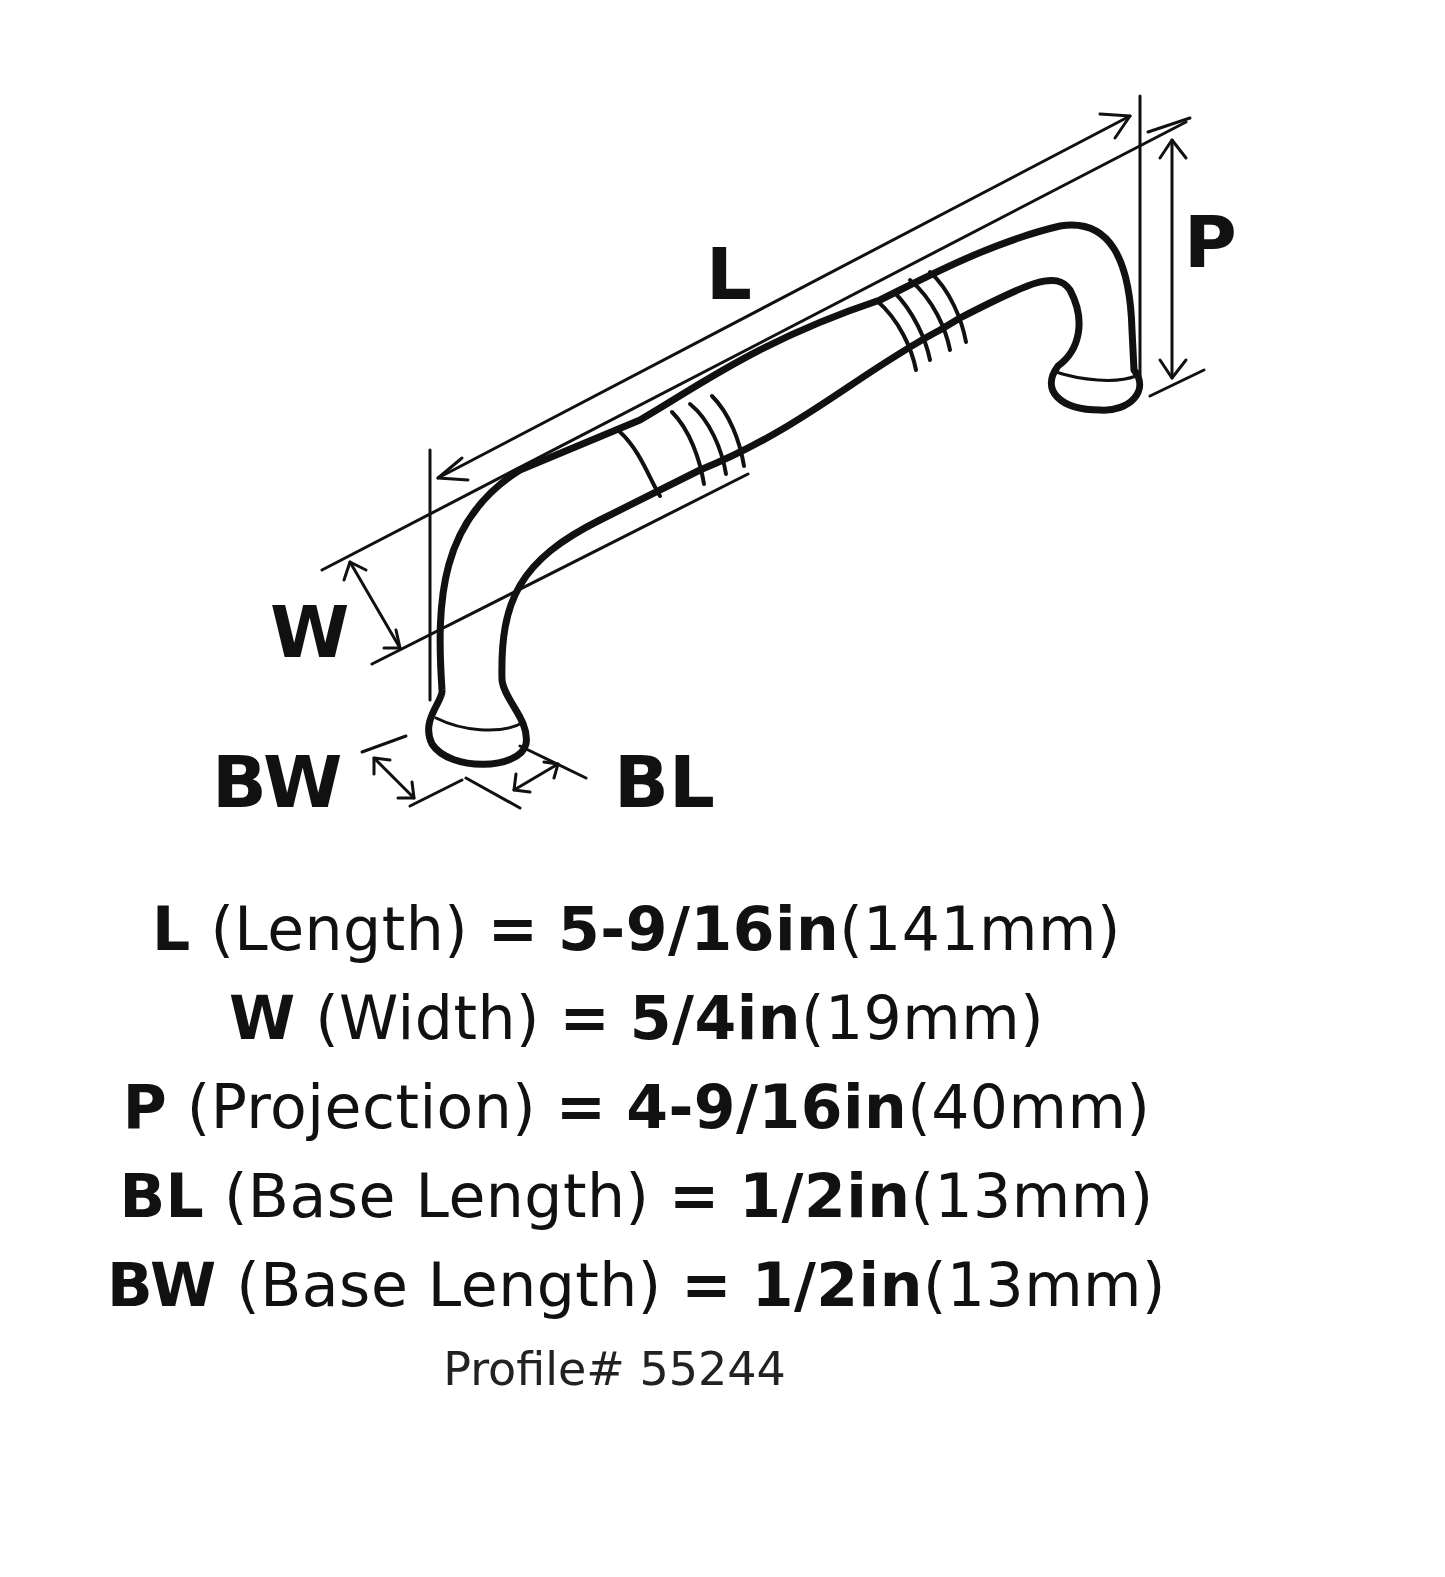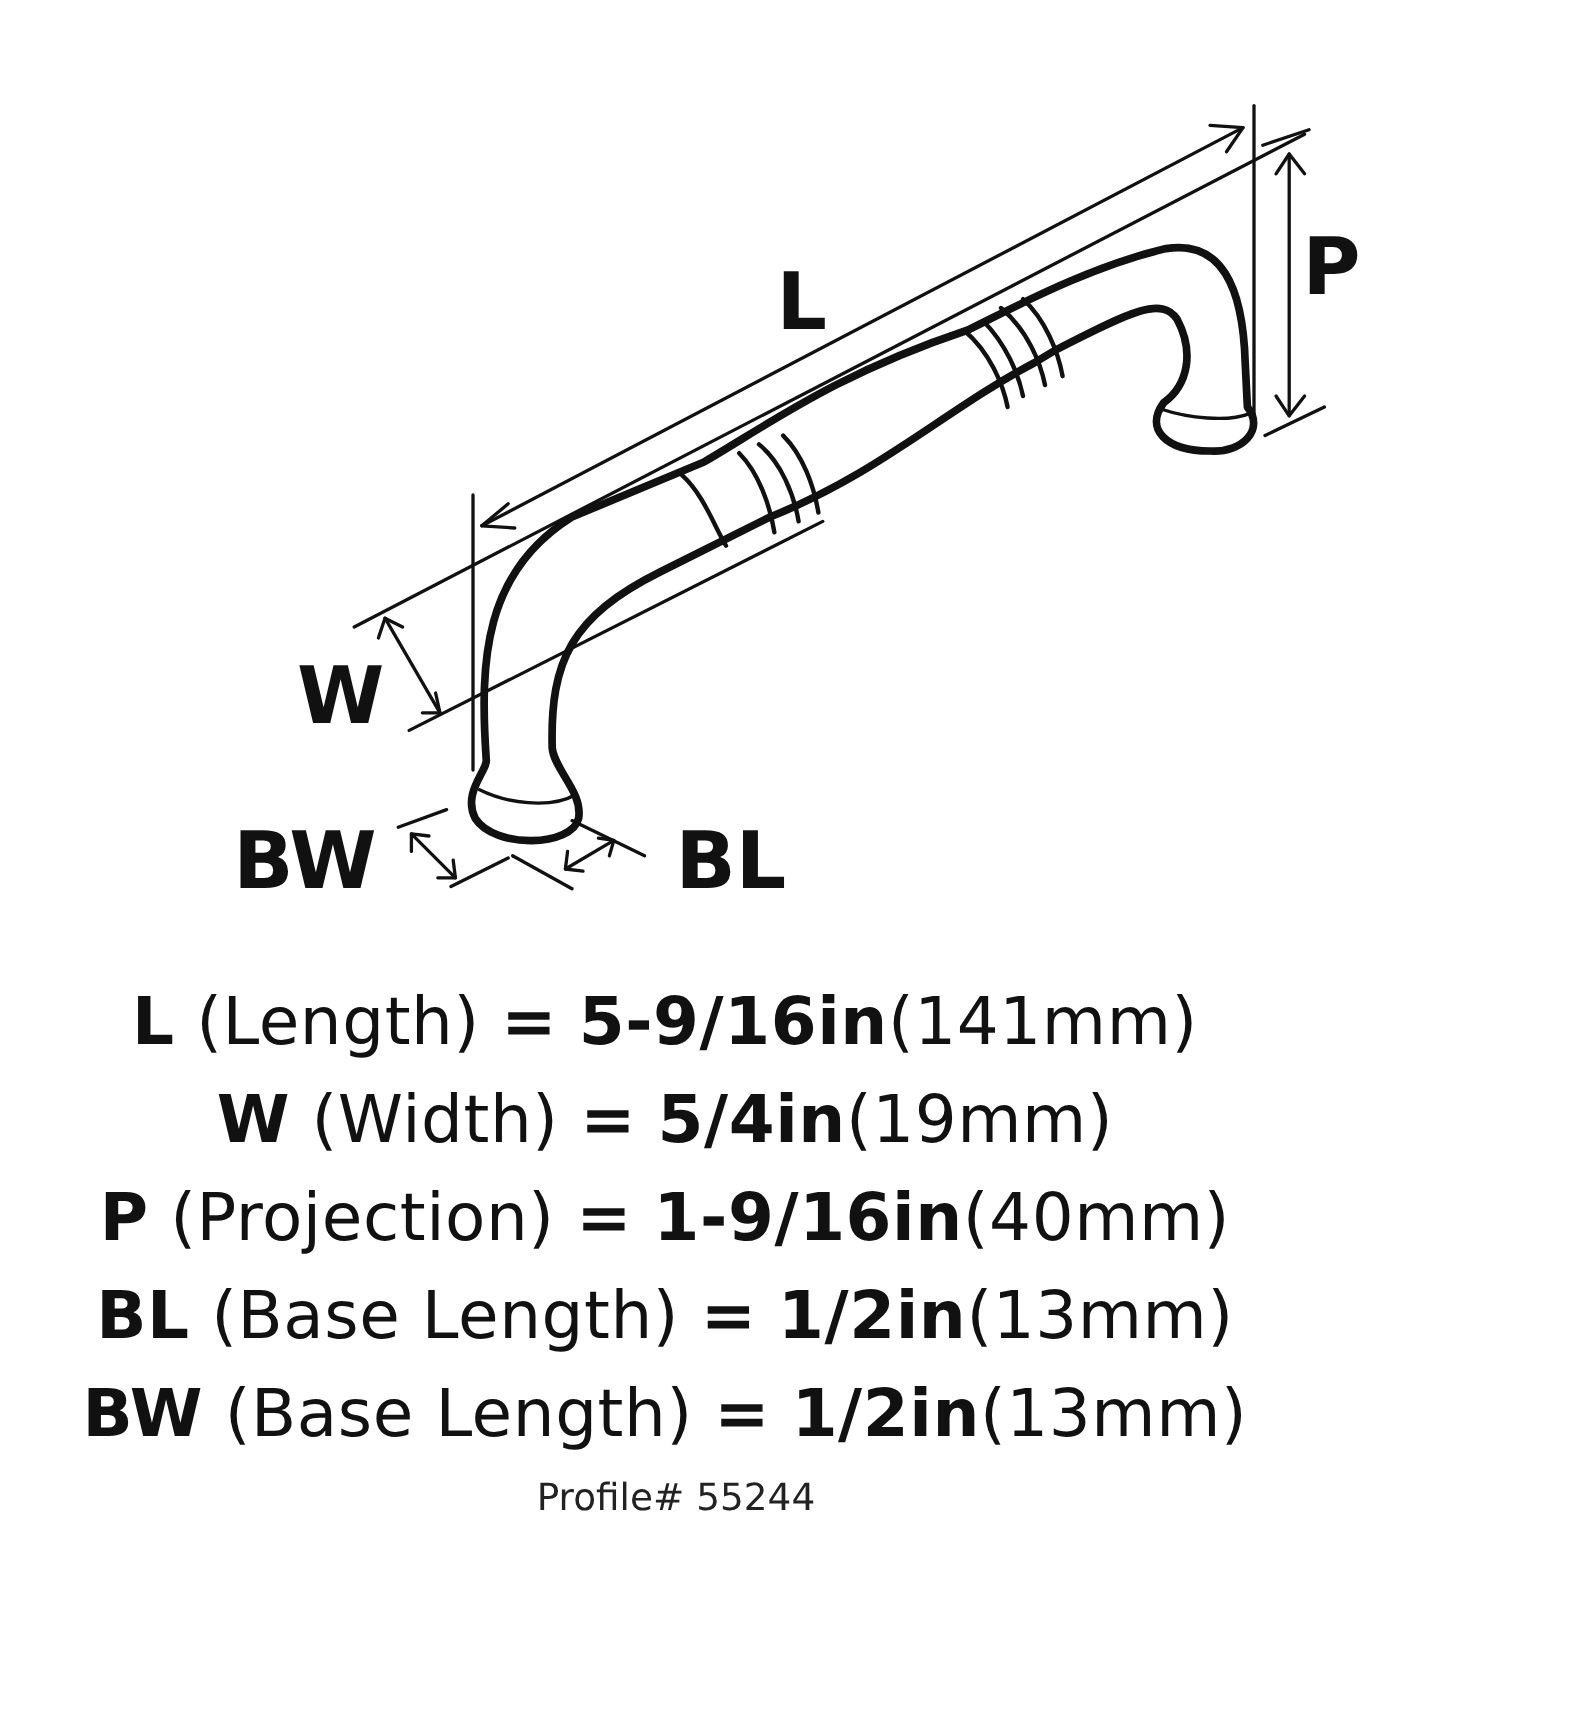--- a/index.html
+++ b/index.html
@@ -1,26 +1,26 @@
 <!DOCTYPE html>
 <html><head>
   <meta charset="utf-8">
   <style>
     html, body { margin: 0; padding: 0; background: #ffffff; }
     body { width: 1445px; height: 1577px; position: relative; overflow: hidden; font-family: "DejaVu Sans", sans-serif; color: #111; }
     .drawing { position: absolute; left: 0; top: 0; width: 1445px; height: 860px; }
     .dim-label { position: absolute; font-family: "DejaVu Sans", sans-serif; font-weight: bold; font-size: 72px; line-height: 1; color: #111; }
-    .specs { position: absolute; left: 0; top: 885px; width: 1209px; text-align: center; }
+    .specs { position: absolute; left: 0; top: 885px; width: 1209px; text-align: center; padding-left: 32px; }
     .spec-row { font-size: 60px; line-height: 89px; white-space: nowrap; letter-spacing: 0.5px; }
     .spec-row .key { font-weight: bold; }
     .spec-row .name { font-weight: normal; }
     .spec-row .eq { font-weight: bold; }
     .spec-row .imp { font-weight: bold; }
     .spec-row .met { font-weight: normal; }
-    .profile { position: absolute; left: 0; top: 1342px; width: 1229px; text-align: center; font-size: 34px; color: #222; }
+    .profile { position: absolute; left: 0; top: 1342px; width: 1229px; text-align: center; font-size: 46px; color: #222; }
   </style>
 </head>
 <body>
 
 <div class="drawing">
   <svg width="1445" height="860" viewBox="0 0 1445 860">
     <g fill="none" stroke="#111" stroke-linecap="round" stroke-linejoin="round">
 
       <line x1="438" y1="478" x2="1130" y2="116" stroke-width="3"></line>
       <polyline points="462,458 438,478 468,480" stroke-width="3"></polyline>
@@ -87,21 +87,21 @@
   <div class="spec-row">
     <span class="key">W</span>
     <span class="name">(Width)</span>
     <span class="eq">=</span>
     <span class="imp">5/4in</span><span class="met">(19mm)</span>
   </div>
   <div class="spec-row">
     <span class="key">P</span>
     <span class="name">(Projection)</span>
     <span class="eq">=</span>
-    <span class="imp">1-9/16in</span><span class="met">(40mm)</span>
+    <span class="imp">4-9/16in</span><span class="met">(40mm)</span>
   </div>
   <div class="spec-row">
     <span class="key">BL</span>
     <span class="name">(Base Length)</span>
     <span class="eq">=</span>
     <span class="imp">1/2in</span><span class="met">(13mm)</span>
   </div>
   <div class="spec-row">
     <span class="key">BW</span>
     <span class="name">(Base Length)</span>

